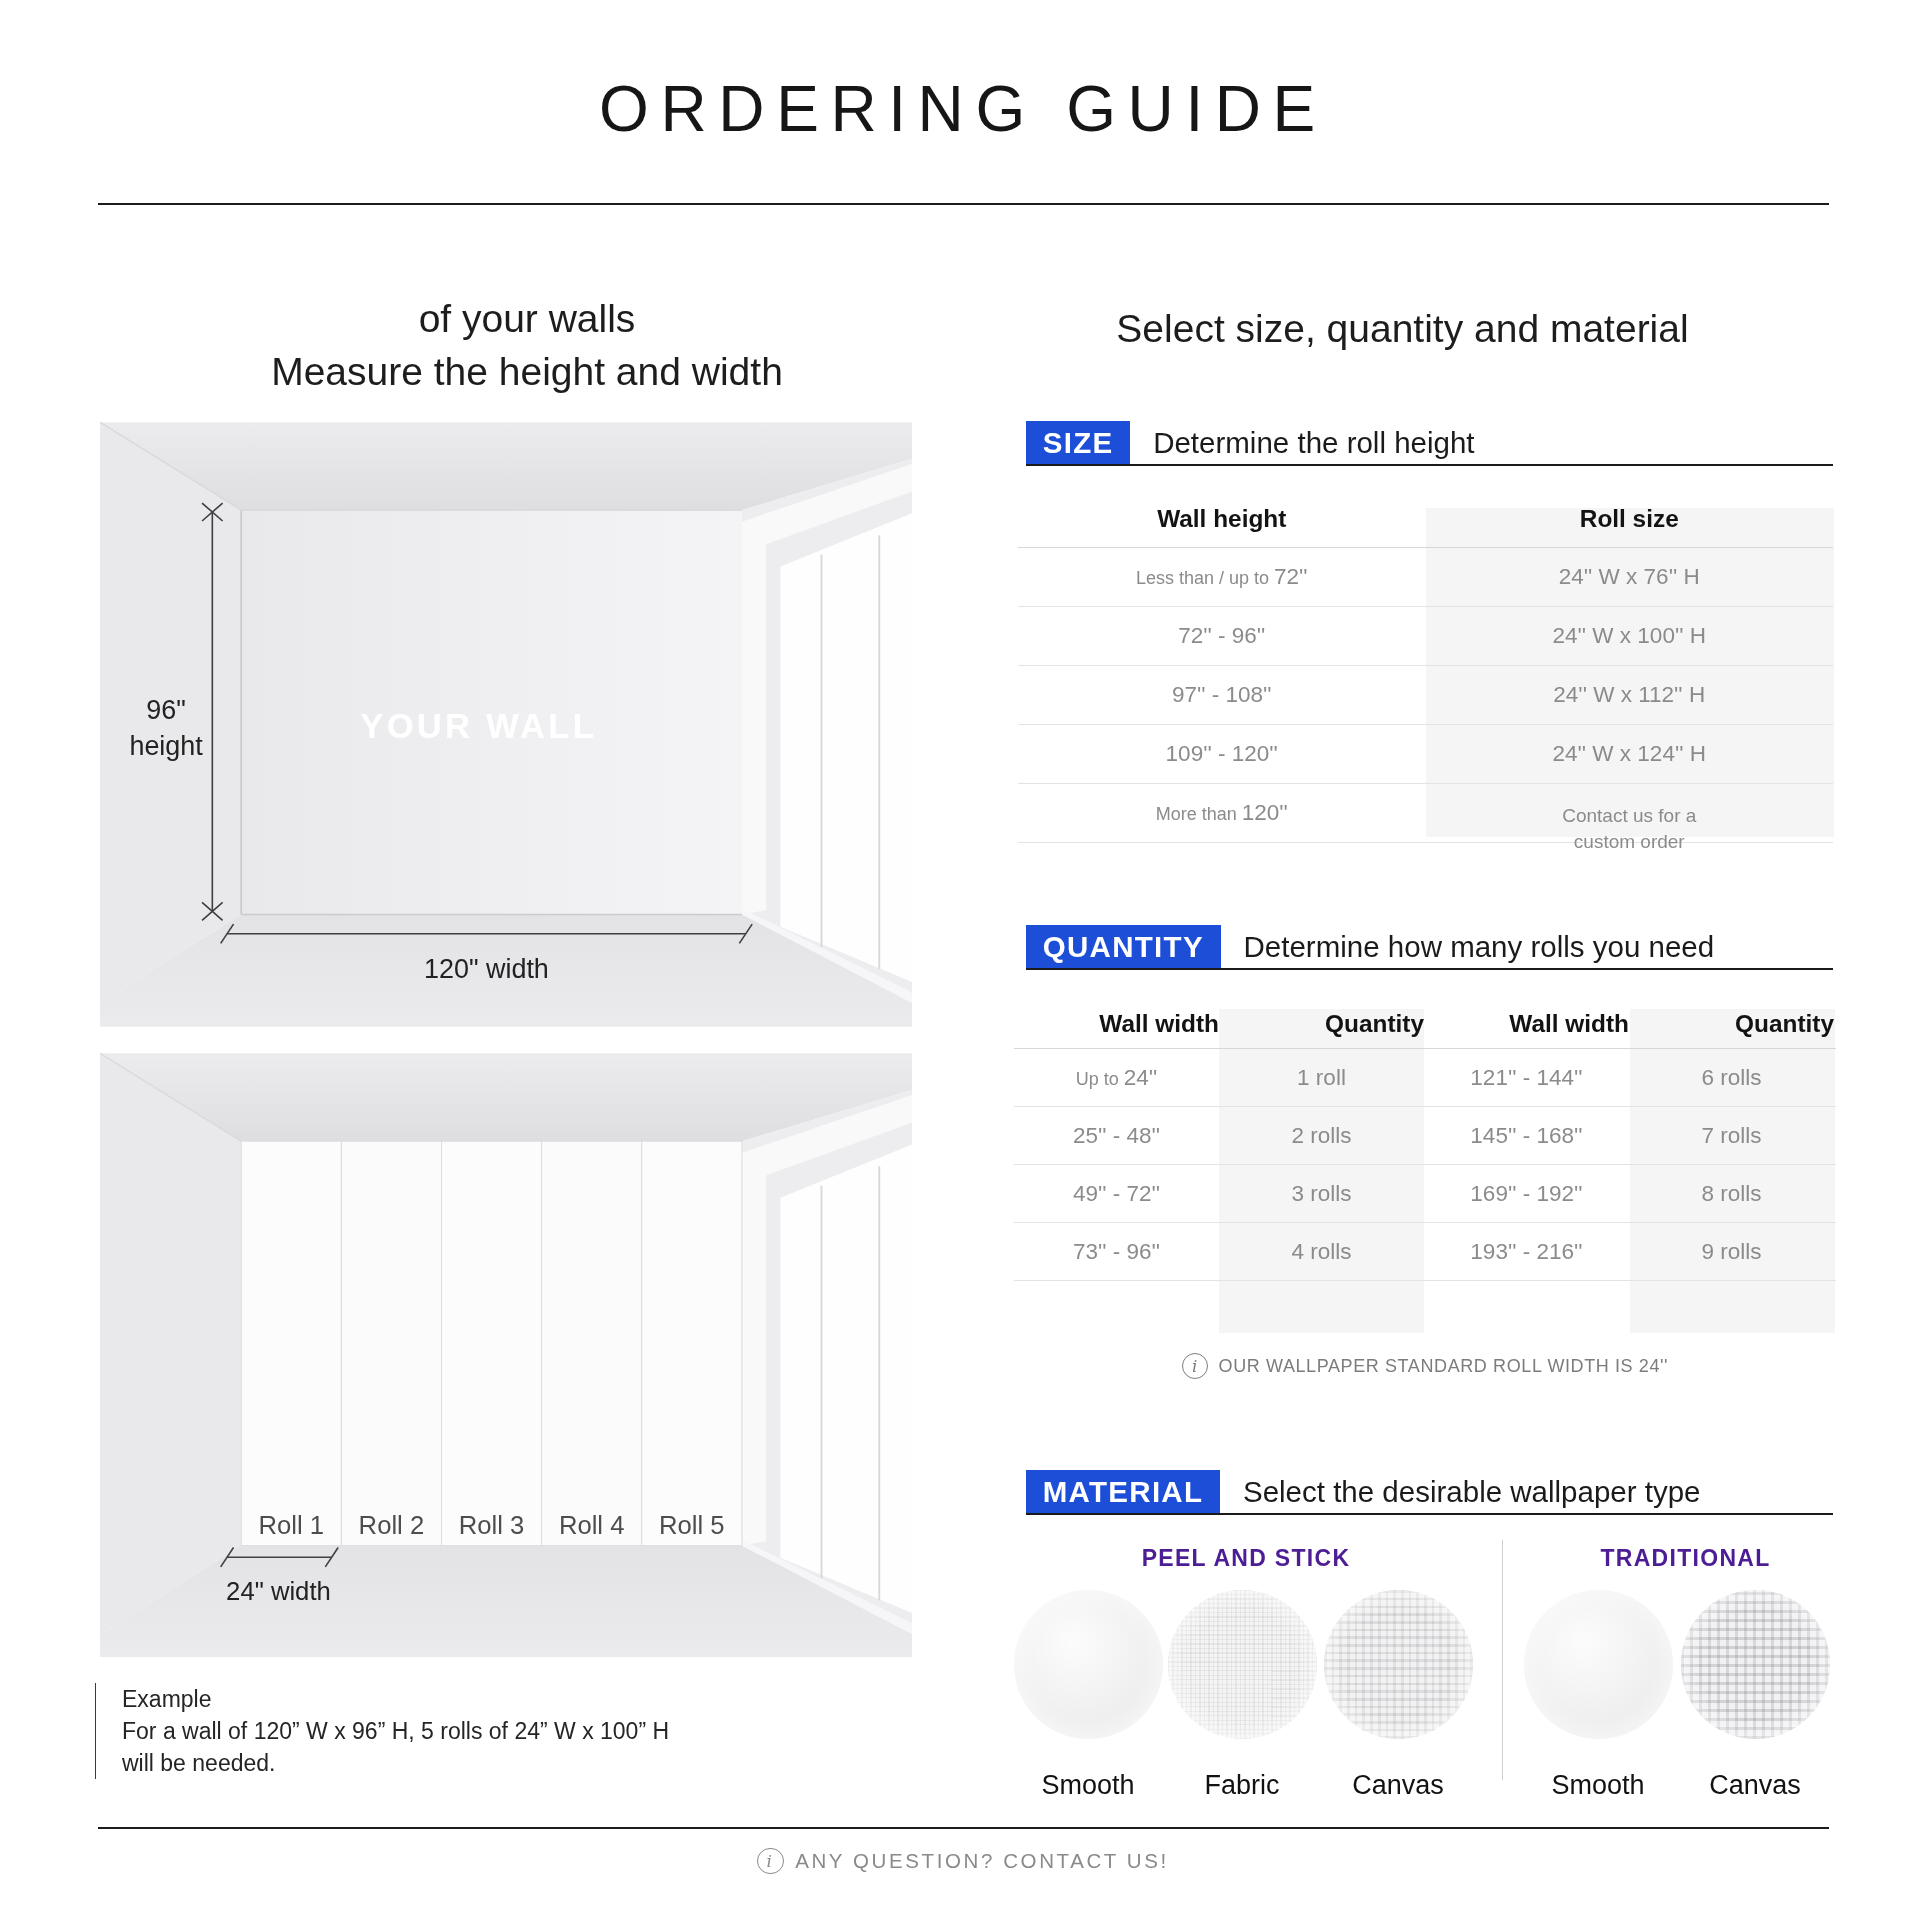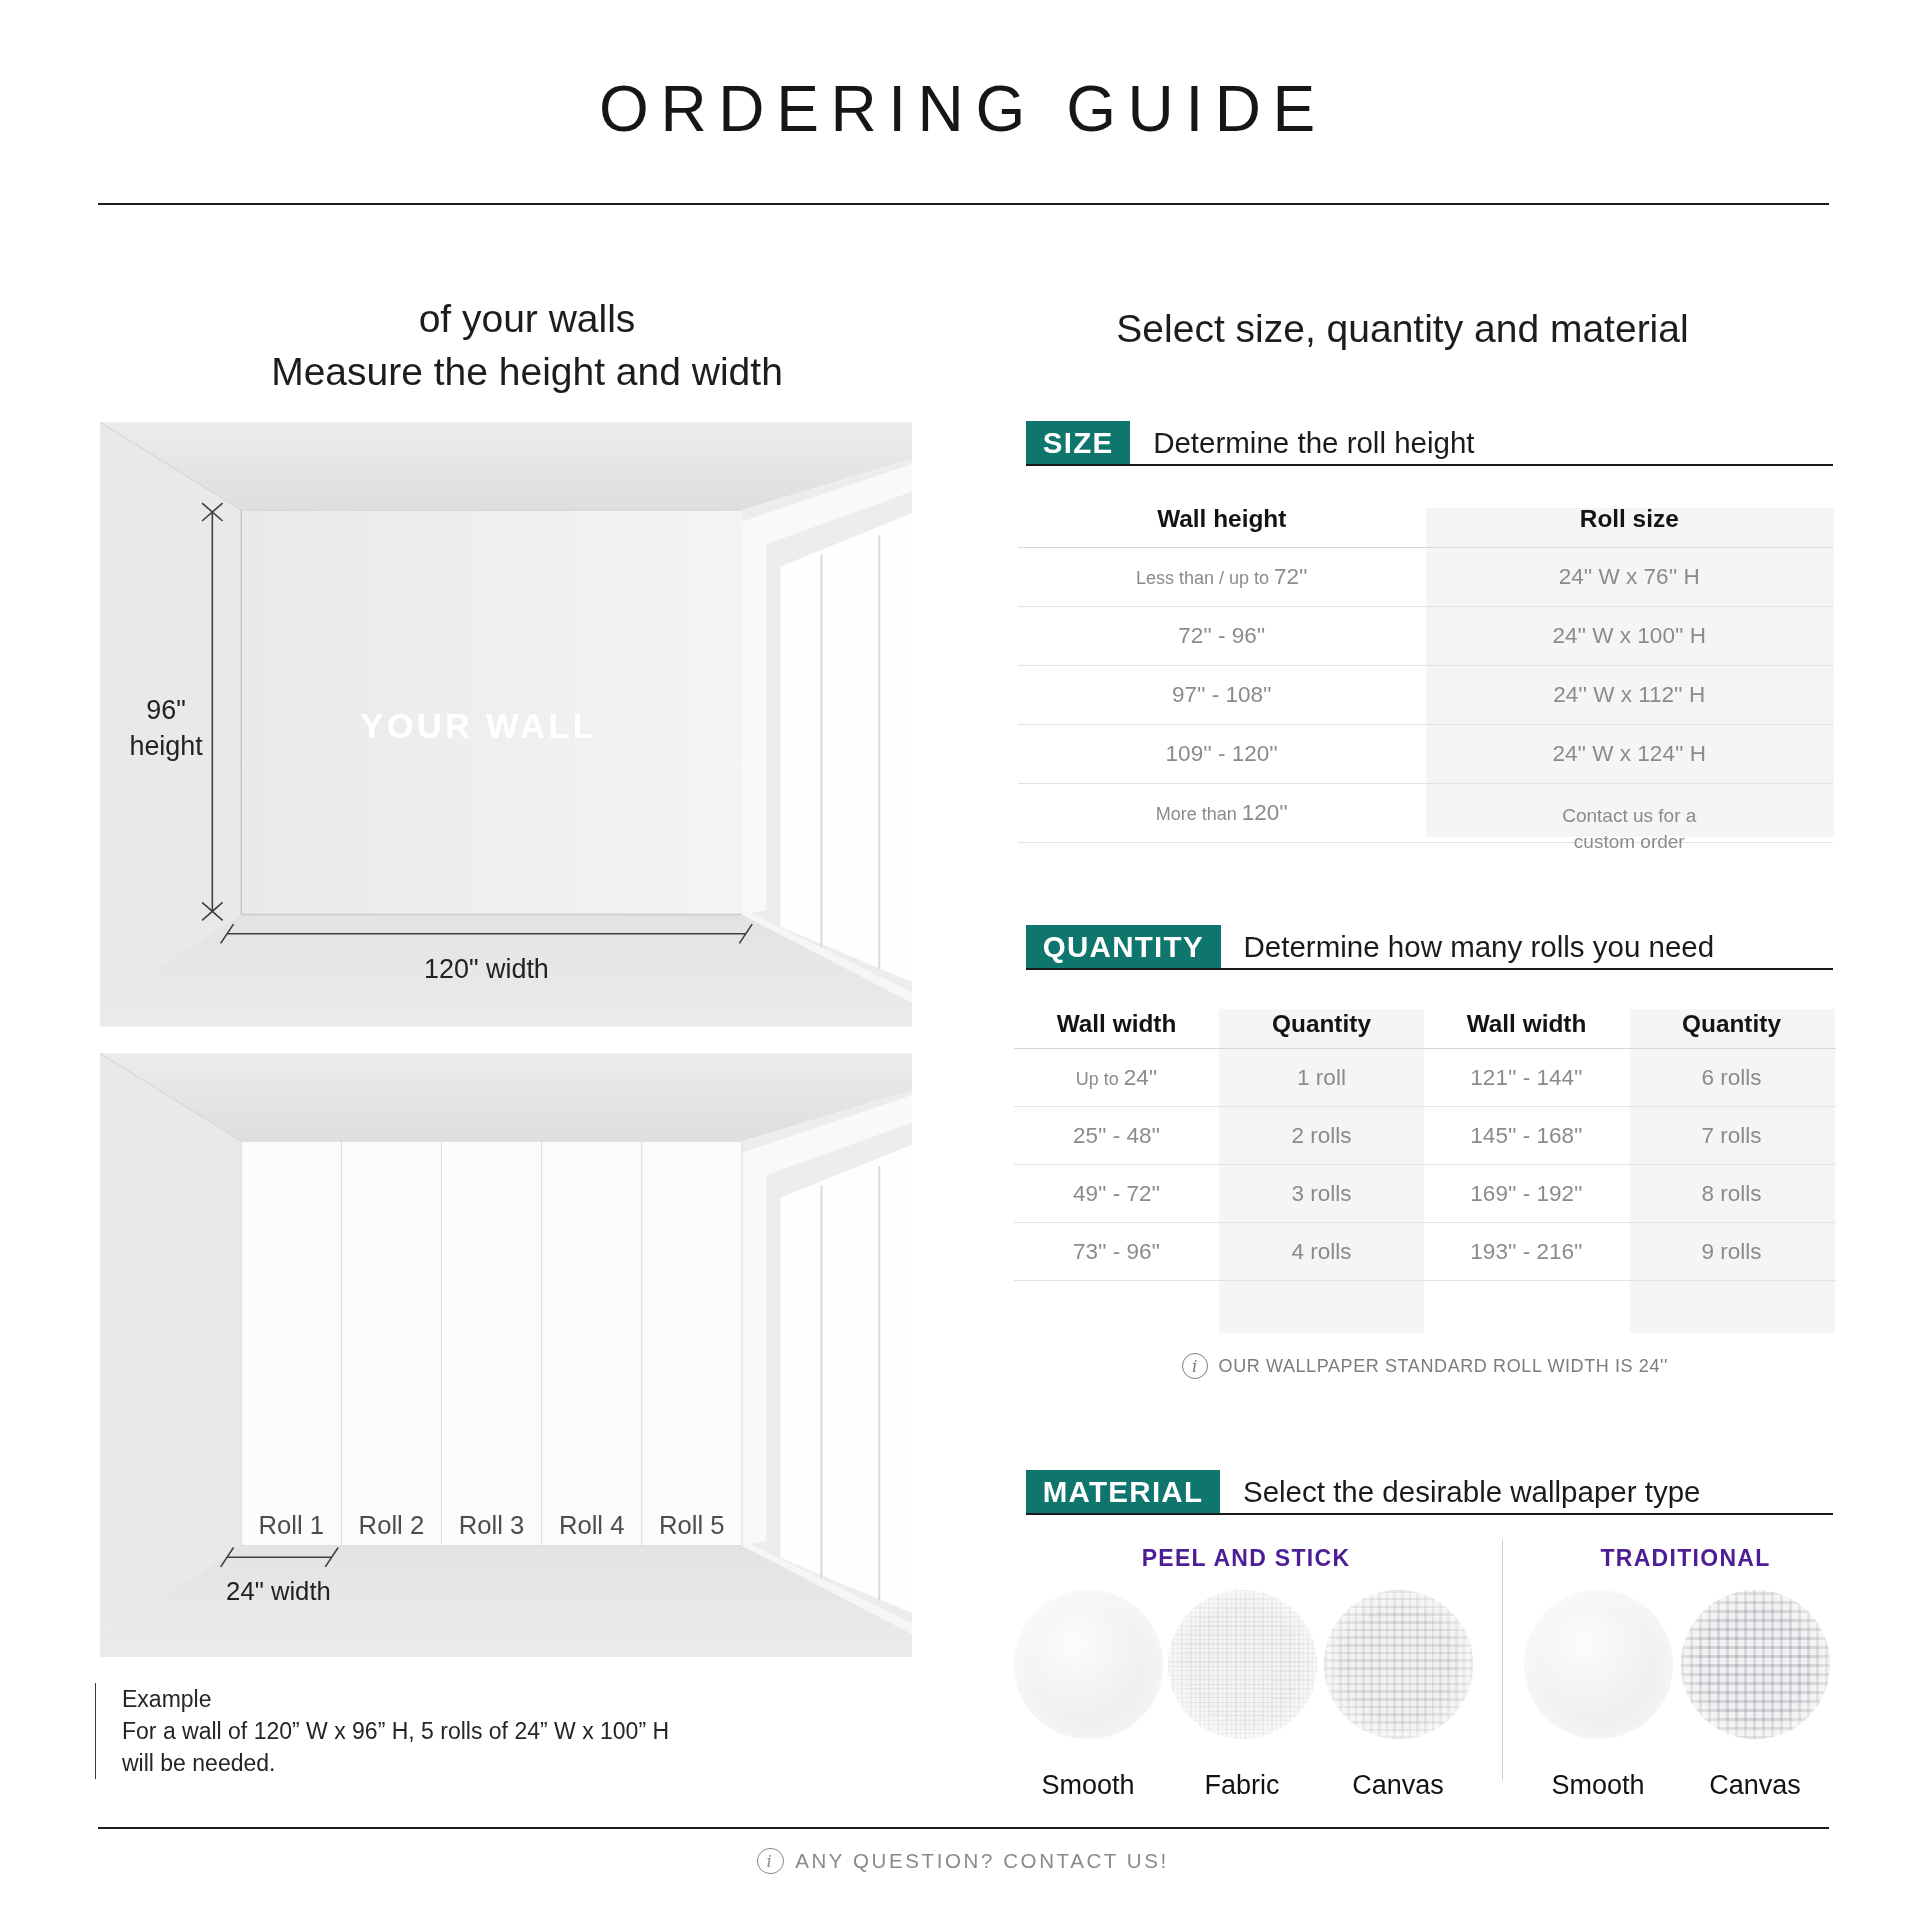--- a/index.html
+++ b/index.html
@@ -14,21 +14,21 @@
   .rule-bottom{top:1827px;left:98px;width:1731px;}
 
   
   .measure-heading{position:absolute;top:292px;left:100px;width:854px;text-align:center;
                    font-size:39px;line-height:53px;font-weight:500;color:#1d1d1d;}
   .select-heading{position:absolute;top:307px;left:982px;width:841px;text-align:center;
                   font-size:39px;font-weight:500;color:#1d1d1d;}
 
   
   .sec{position:absolute;left:1026px;display:flex;align-items:center;gap:23px;}
-  .sec .badge{background:#0f766e;color:#ffffff;font-size:29.5px;font-weight:600;
+  .sec .badge{background:#1d4ed8;color:#ffffff;font-size:29.5px;font-weight:600;
               letter-spacing:1.3px;padding:0 16.7px;height:44px;line-height:44px;}
   .sec .sub{font-size:29.5px;color:#1b1b1b;white-space:nowrap;}
   .sec-size{top:421px;} .sec-qty{top:925px;} .sec-mat{top:1470px;}
   .sec-rule{position:absolute;left:1026px;width:807px;height:1.9px;background:#1a1a1a;}
   .sec-rule-size{top:464px;} .sec-rule-qty{top:968px;} .sec-rule-mat{top:1513px;}
 
   
   .size-table{position:absolute;left:1018px;top:491px;width:815px;}
   .size-col2-bg{position:absolute;left:408px;top:16.7px;width:408px;height:329px;background:#f5f5f6;}
   .st-row{position:relative;display:flex;align-items:center;height:58px;border-bottom:1.3px solid #e3e3e5;}
@@ -38,21 +38,21 @@
   .cell-p{font-size:18px;color:#8b8b8d;}
   .cell-v{font-size:22.5px;color:#8b8b8d;margin-top:32px;}
   .pre{white-space:pre-line;font-size:19px;line-height:26px;display:inline-block;}
 
   .qty-table{position:absolute;left:1014px;top:1000px;width:822px;}
   .qty-col-bg{position:absolute;top:9px;width:205px;height:324px;background:#f5f5f6;}
   .qty-col-bg.b1{left:205px;} .qty-col-bg.b2{left:616px;}
   .qt-row{position:relative;display:flex;align-items:center;height:57px;border-bottom:1.3px solid #e3e3e5;}
   .qt-row.head{height:48px;border-bottom-color:#d7d7d9;}
   .qt-c{width:205px;text-align:center;}
-  .qt-c.h{font-size:24.4px;font-weight:600;color:#131313;}
+  .qt-c.h{font-size:24.4px;font-weight:600;color:#131313;text-align:right;}
 
   .qty-note{position:absolute;top:1353px;left:1014px;width:822px;display:flex;
             justify-content:center;align-items:center;gap:10.3px;font-size:18px;
             color:#7c7c7e;letter-spacing:0.6px;}
   .info-icon{width:24.4px;height:24.4px;border:1.9px solid #7c7c7e;border-radius:50%;
              display:flex;align-items:center;justify-content:center;flex:0 0 auto;
              font-family:"DejaVu Serif",serif;font-style:italic;font-size:16.7px;color:#7c7c7e;}
 
   
   .mat-label{position:absolute;top:1545px;font-size:23px;font-weight:600;letter-spacing:1.3px;

